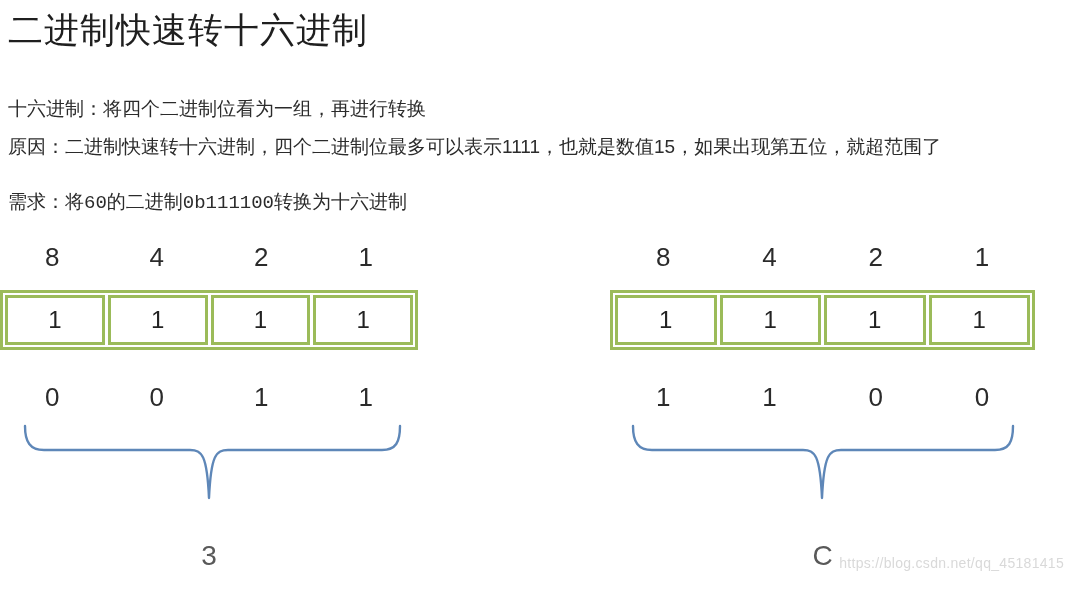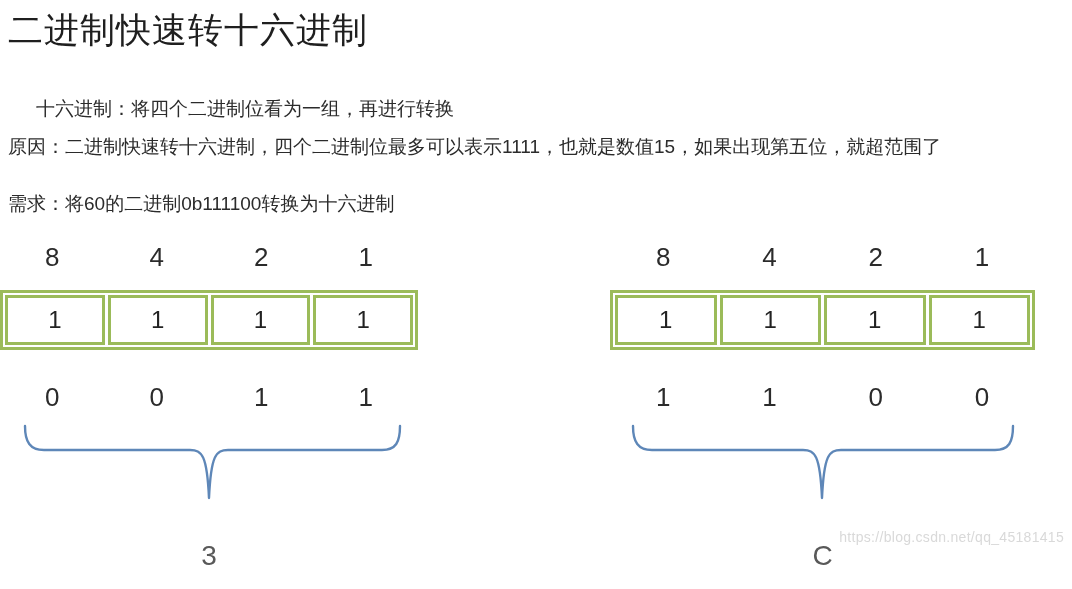--- a/index.html
+++ b/index.html
@@ -18,23 +18,23 @@
   }
   .page-title {
     position:absolute; left:8px; top:11px; margin:0;
     font-size:35px; font-weight:normal; letter-spacing:1px; color:#1F1F1F;
     line-height:1.1; white-space:nowrap;
   }
   .text-line {
     position:absolute; left:8px; margin:0;
     font-size:19px; line-height:1.35; color:var(--text); white-space:nowrap;
   }
-  .line-definition  { top:96px;margin-left:28px;  }
+  .line-definition  { top:96px;  }
   .line-reason      { top:134px; }
-  .line-requirement { top:191px; }
+  .line-requirement { top:191px;font-family:Liberation Mono, monospace; }
 
   .bit-group { position:absolute; top:244px; }
   .bit-group.left  { left:0px;   width:418px; }
   .bit-group.right { left:610px; width:425px; }
 
   .place-row, .bits-row { display:flex; width:100%; }
   .place-row span, .bits-row span {
     flex:1; text-align:center; font-size:26px; line-height:1; color:#2B2B2B;
   }
   .place-row { height:26px; }
@@ -57,21 +57,21 @@
     fill:none; stroke:var(--brace); stroke-width:2.4;
     stroke-linecap:round; stroke-linejoin:round;
   }
 
   .result-label {
     display:block; margin-top:38px; text-align:center;
     font-size:28px; line-height:1; color:var(--result);
   }
 
   .watermark {
-    position:absolute; right:8px; top:529px;
+    position:absolute; right:8px; top:555px;
     font-size:14px; letter-spacing:0.3px; color:var(--watermark);
     white-space:nowrap;
   }
 </style>
 </head>
 <body>
 
 <main>
 
   <h1 class="page-title">二进制快速转十六进制</h1>

